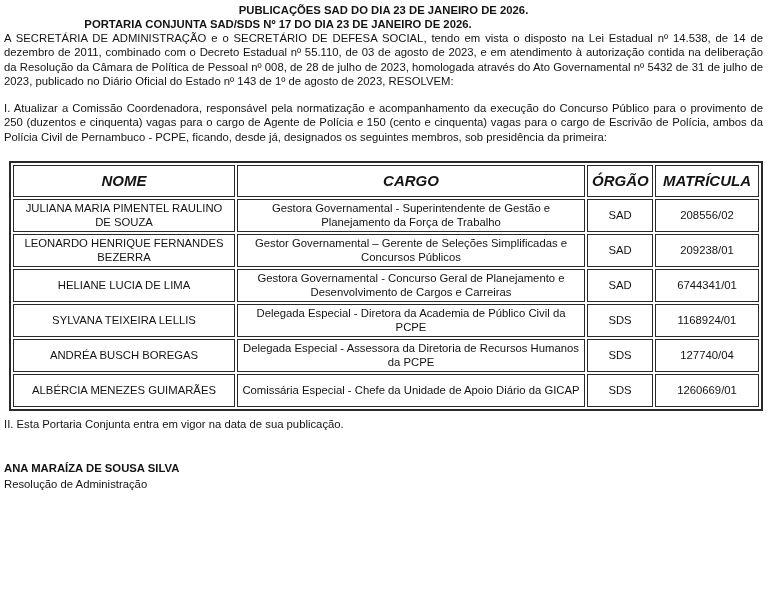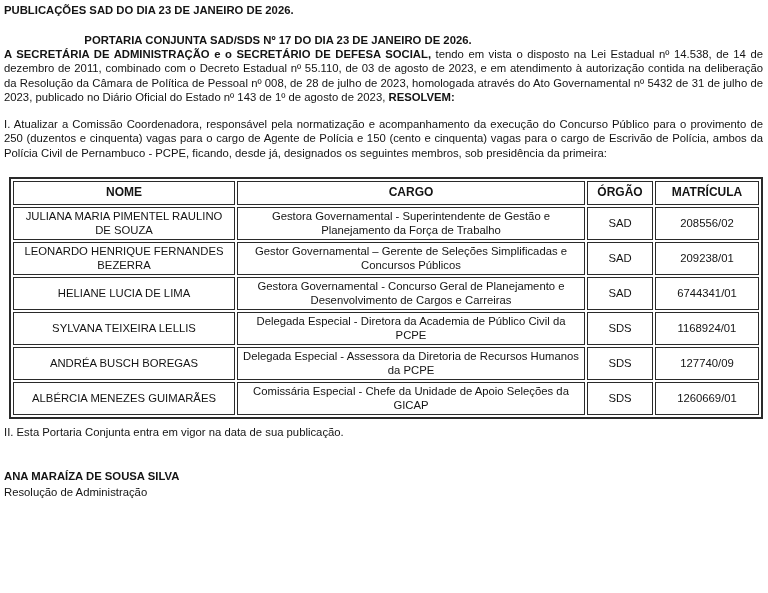--- a/index.html
+++ b/index.html
@@ -7,32 +7,31 @@
     margin: 0; padding: 0;
     width: 768px; height: 593px;
     background: #ffffff;
     color: #141414;
     font-family: "Liberation Sans", "DejaVu Sans", sans-serif;
     font-size: 11.3px;
     overflow: hidden;
   }
   .doc { padding: 3px 5px 0 4px; }
   p { margin: 0; line-height: 14.3px; }
-  b, .bold { font-weight: bold; }
+  b, .bold { font-weight: normal; }
   .pub-header {
     font-weight: bold;
     line-height: 14px;
-    text-align: left;
+    text-align: center;
   }
   .title-wrap {
     width: 548px;
     text-align: center;
     font-weight: bold;
     line-height: 14px;
-    margin-top: 16px;
   }
   .justified { text-align: justify; }
   .item-1 { margin-top: 13px; }
   .item-2 { margin-top: 6px; }
 
   table.members {
     margin-top: 17px;
     margin-left: 5px;
     width: 748px;
     border-collapse: separate;
@@ -43,23 +42,24 @@
   }
   table.members th, table.members td {
     border: 1.5px solid #2a2a2a;
     text-align: center;
     vertical-align: middle;
     padding: 1px 4px;
     line-height: 13.5px;
     overflow: hidden;
   }
   table.members th {
-    height: 24px;
+    height: 32px;
     font-weight: bold;
-    font-size: 12px;
+    font-size: 15px;
+    font-style: italic;
   }
   table.members td { height: 33px; }
 
   .signature {
     margin-top: 30px;
     width: 530px;
     text-align: left;
   }
   .sig-name { font-weight: bold; line-height: 15px; }
   .sig-role { line-height: 16px; }
@@ -116,25 +116,25 @@
         <tr>
           <td>SYLVANA TEIXEIRA LELLIS</td>
           <td>Delegada Especial - Diretora da Academia de Público Civil da PCPE</td>
           <td>SDS</td>
           <td>1168924/01</td>
         </tr>
         <tr>
           <td>ANDRÉA BUSCH BOREGAS</td>
           <td>Delegada Especial - Assessora da Diretoria de Recursos Humanos da PCPE</td>
           <td>SDS</td>
-          <td>127740/09</td>
+          <td>127740/04</td>
         </tr>
         <tr>
           <td>ALBÉRCIA MENEZES GUIMARÃES</td>
-          <td>Comissária Especial - Chefe da Unidade de Apoio Seleções da GICAP</td>
+          <td>Comissária Especial - Chefe da Unidade de Apoio Diário da GICAP</td>
           <td>SDS</td>
           <td>1260669/01</td>
         </tr>
       </tbody>
   </table>
 
   <p class="item-2">II. Esta Portaria Conjunta entra em vigor na data de sua publicação.</p>
 
   <div class="signature">
     <div class="sig-name">ANA MARAÍZA DE SOUSA SILVA</div>

